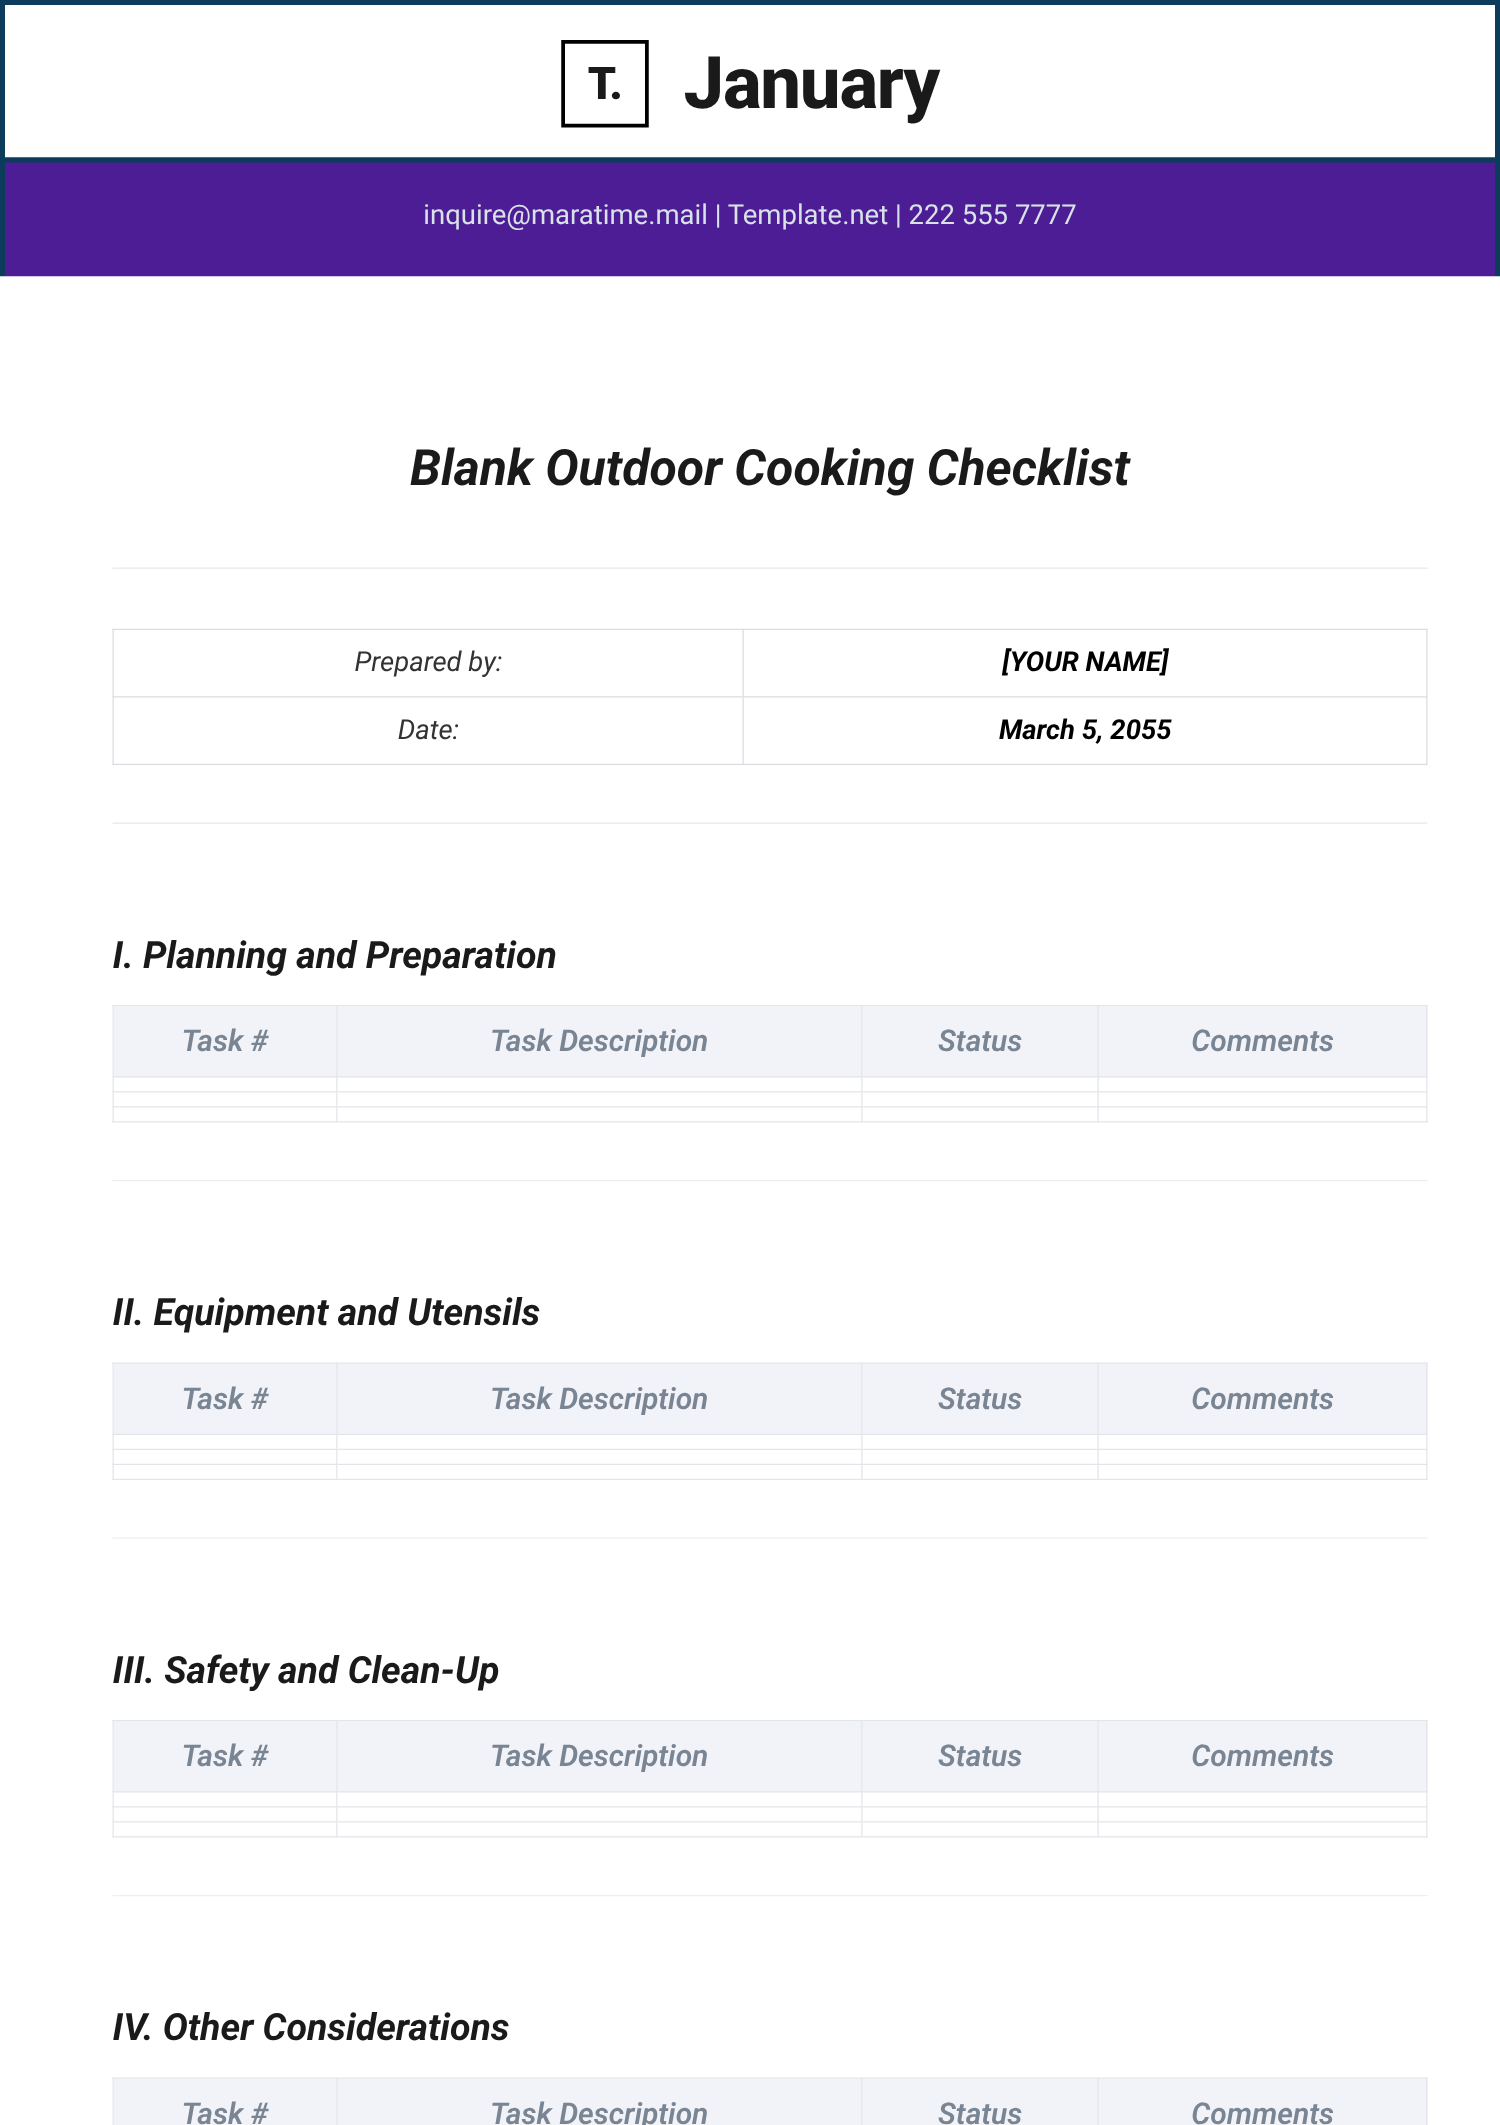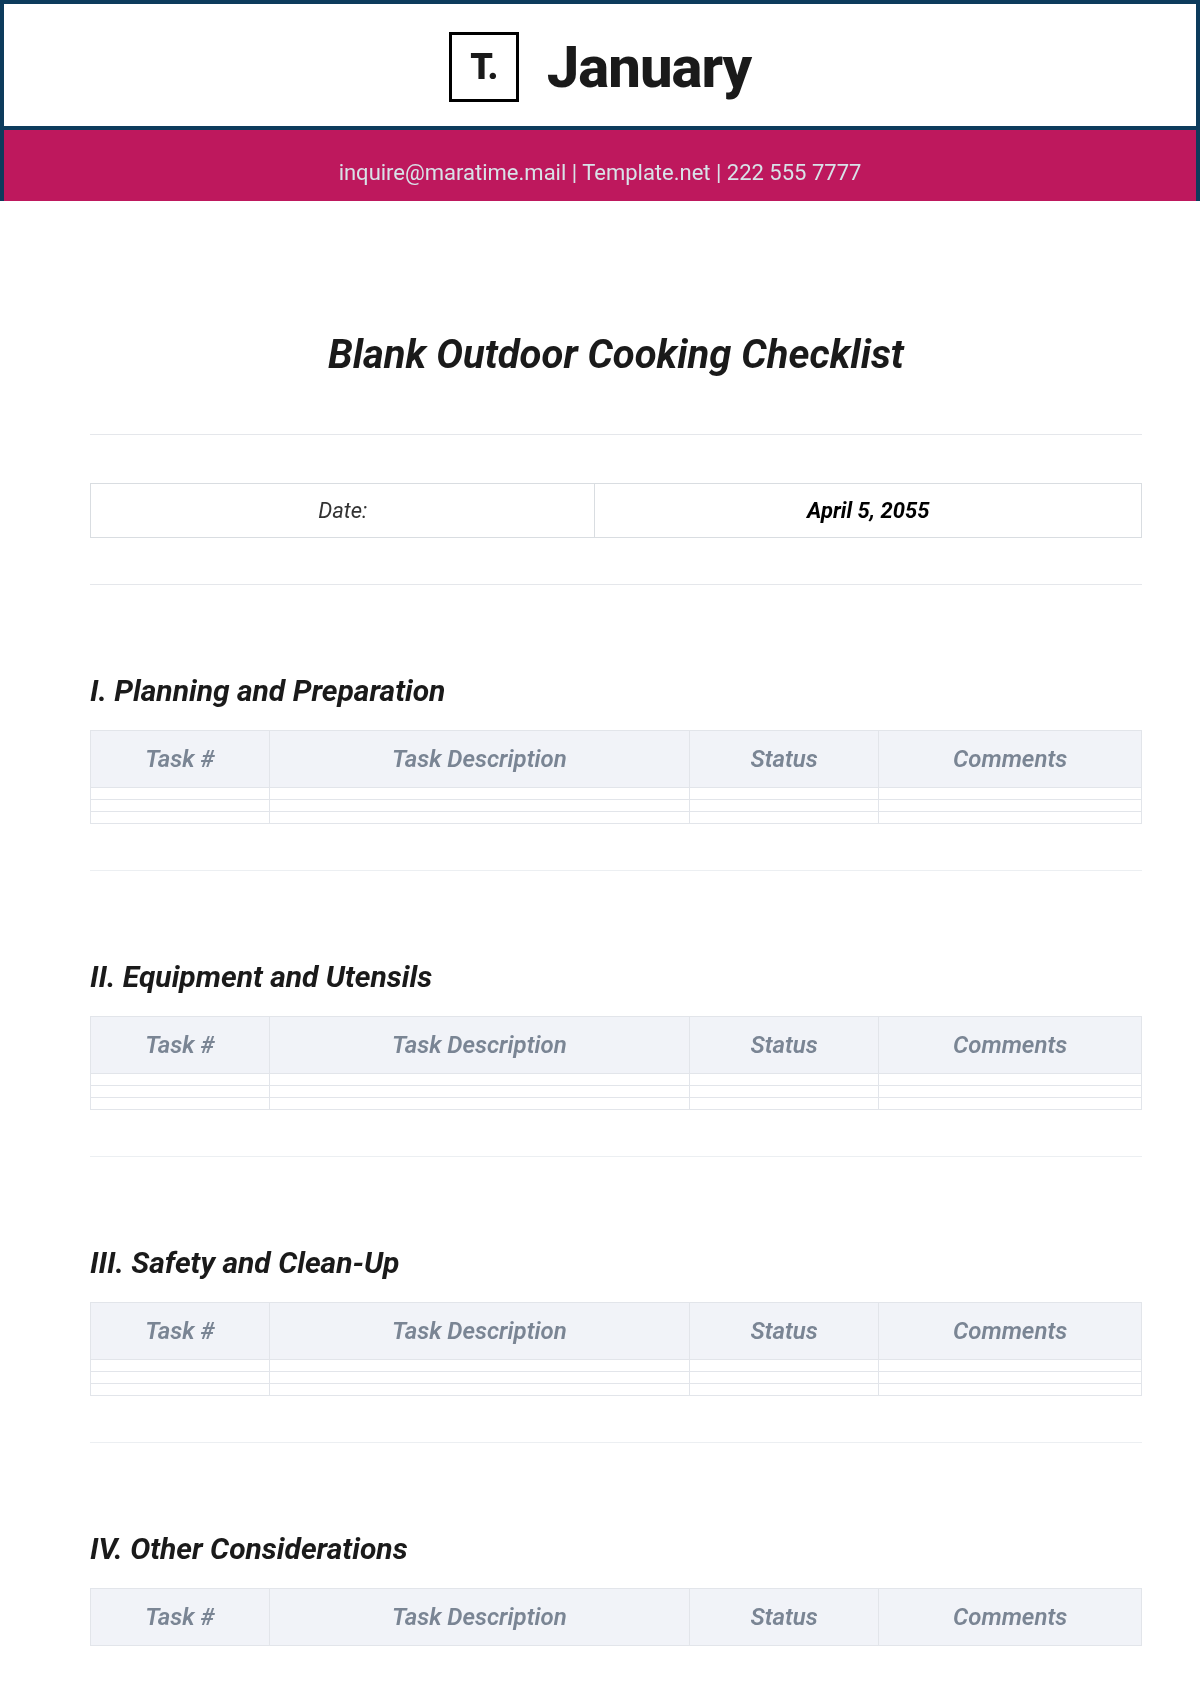--- a/index.html
+++ b/index.html
@@ -33,24 +33,24 @@
     font-weight: 900;
     font-size: 36px;
     letter-spacing: -1px;
   }
   .brand-name {
     font-size: 58px;
     font-weight: 800;
     letter-spacing: -1px;
   }
   .contact-bar {
-    background: #be185d;
+    background: #4c1d95;
     color: #d8e2e8;
     text-align: center;
-    padding: 30px 0 16px 0;
+    padding: 30px 0 36px 0;
     font-size: 22px;
     font-weight: 400;
     border-top: 4px solid #0d3b5c;
   }
   .content {
     padding: 0 58px 40px 90px;
     font-style: italic;
   }
   .doc-title {
     text-align: center;
@@ -141,23 +141,27 @@
 </div>
 
 <div class="content">
 
   <h1 class="doc-title">Blank Outdoor Cooking Checklist</h1>
 
   <hr class="sep">
 
   <table class="meta-table">
     <tbody>
+        <tr>
+      <td class="label">Prepared by:</td>
+      <td class="value">[YOUR NAME]</td>
+    </tr>
     <tr>
       <td class="label">Date:</td>
-      <td class="value">April 5, 2055</td>
+      <td class="value">March 5, 2055</td>
     </tr>
   </tbody>
     </table>
 
   <hr class="sep">
 
   <div class="section">
     <h2 class="section-title">I. Planning and Preparation</h2>
     <table class="task-table">
       <thead>

